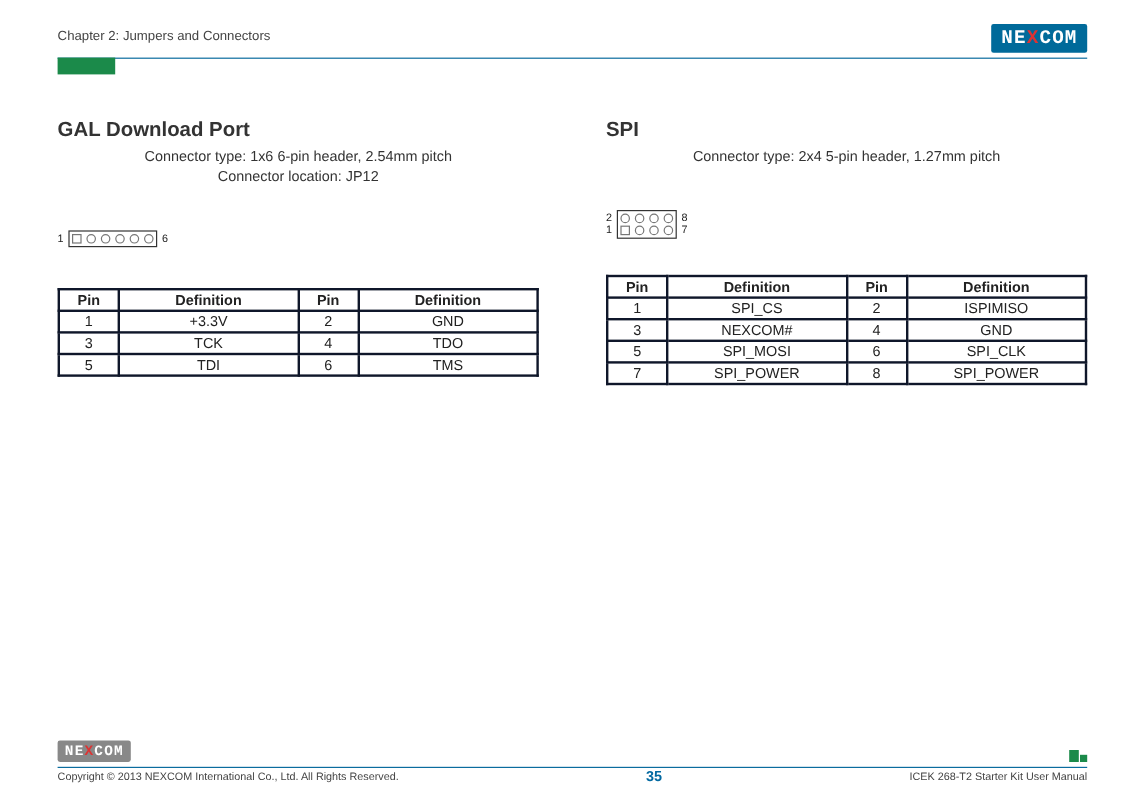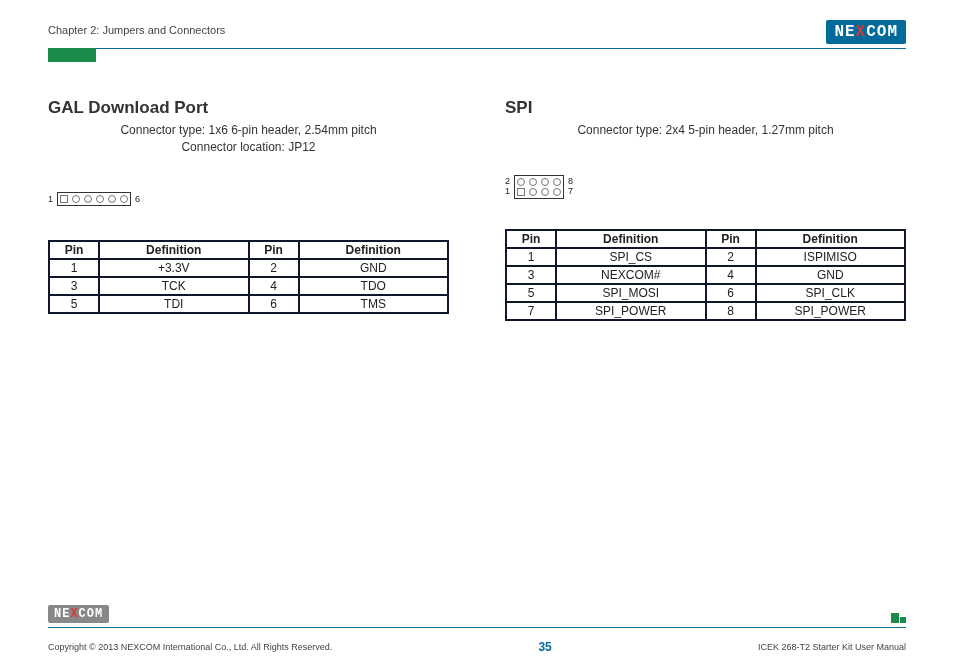--- a/index.html
+++ b/index.html
@@ -85,21 +85,21 @@
   table.pin-table th.pincol, table.pin-table td.pincol { width: 50px; }
   .footer {
     position:absolute;
     left:48px; right:48px; bottom:18px;
   }
   .footer-line { display:flex; justify-content:space-between; align-items:flex-end; }
   .logo-bottom { font-size:12px; padding:2px 6px; background:#888; }
   .footer-hr { border:none; border-top:1.5px solid #0a6c9e; margin-top:4px; }
   .footer-sub {
     display:flex; justify-content:space-between; align-items:center;
-    font-size:9px; color:#444; margin-top:12px;
+    font-size:9px; color:#444; margin-top:0;
   }
   .page-num { font-weight:700; font-size:12px; color:#0369a1; }
   .deco-right {
     display:flex; align-items:flex-end; gap:0;
   }
   .deco-right .b { width:8px; height:10px; background:#1b8a4a; }
   .deco-right .s { width:6px; height:6px; background:#1b8a4a; margin-left:1px; margin-bottom:0; }
 </style>
 </head>
 <body>

